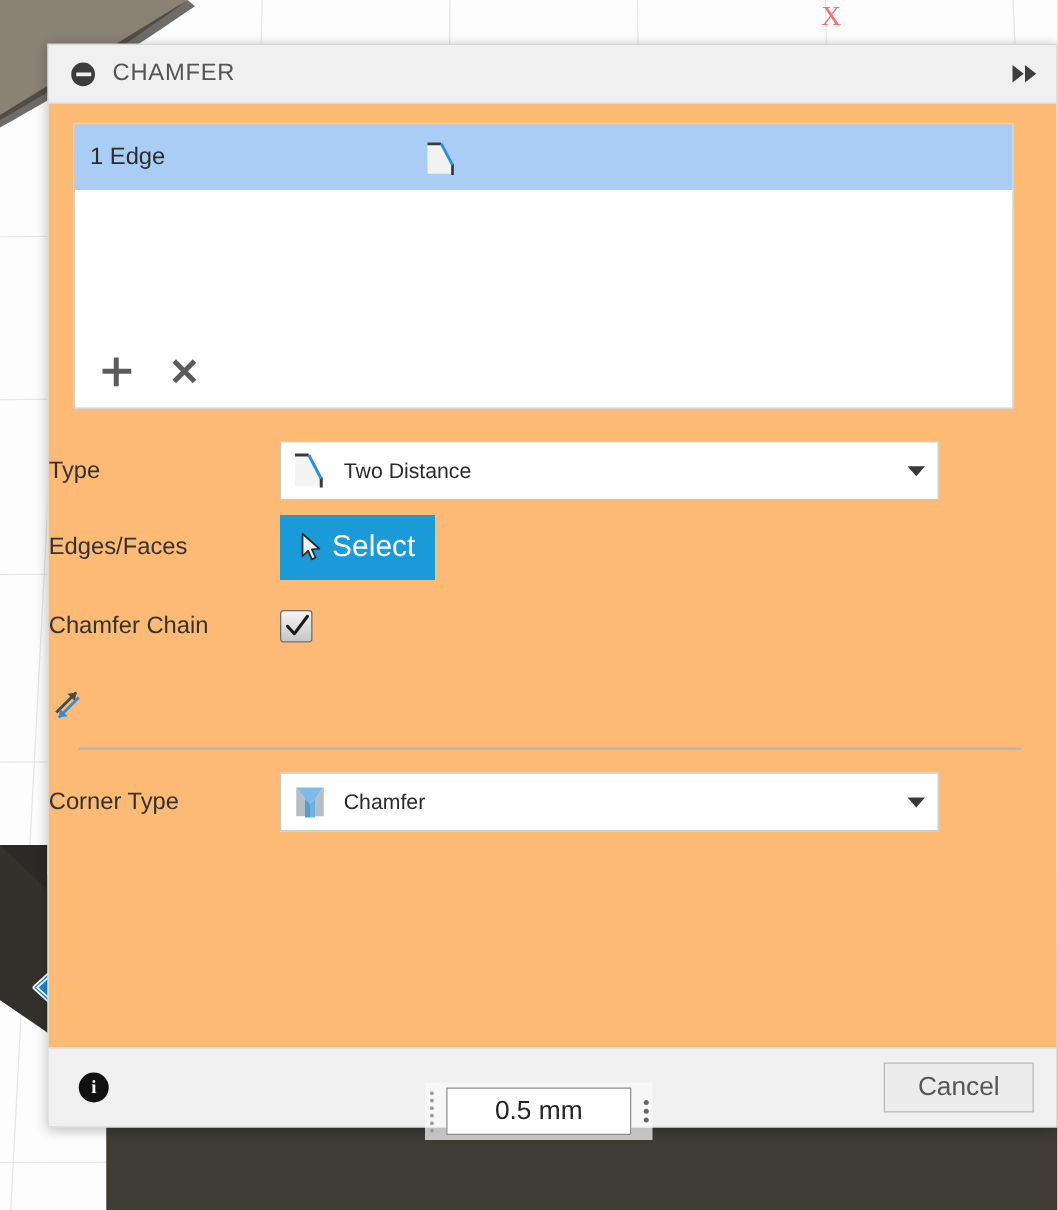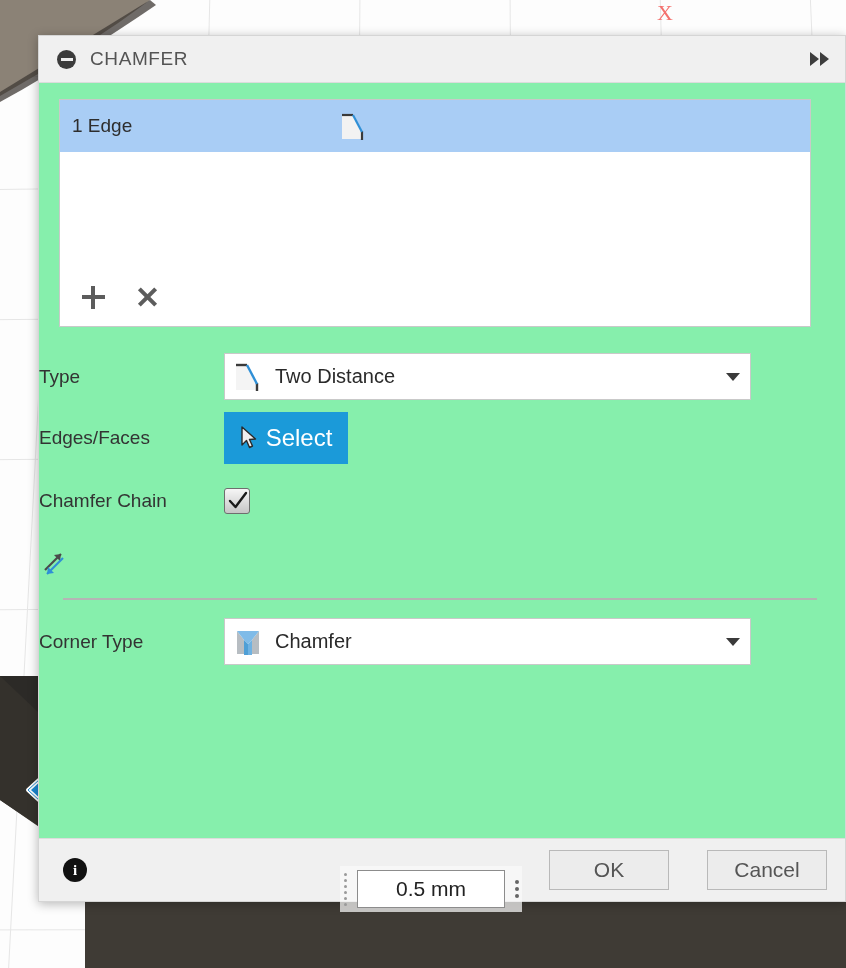--- a/index.html
+++ b/index.html
@@ -41,21 +41,21 @@
     margin-left:14px;font-size:19px;letter-spacing:.6px;color:#545454;
     font-family:"Liberation Sans",sans-serif;font-weight:400;
   }
   .title-spacer{flex:1;}
   .ff-icon{display:flex;gap:1px;cursor:pointer;}
   .ff-icon i{width:0;height:0;border-left:9px solid #3d3d3d;
     border-top:7px solid transparent;border-bottom:7px solid transparent;
     display:block;}
 
   
-  .dlg-body{flex:1;padding:0;display:flex;flex-direction:column;background:#86efac;}
+  .dlg-body{flex:1;padding:0;display:flex;flex-direction:column;background:#fdba74;}
 
   
   .edge-listbox{
     margin:16px 34px 0 20px;background:#ffffff;
     border:1px solid #c9c9c9;height:228px;position:relative;
     box-sizing:border-box;display:flex;flex-direction:column;
   }
   .edge-row{
     background:#a9cdf5;height:52px;display:flex;align-items:center;
     padding-left:12px;box-sizing:border-box;cursor:pointer;
@@ -85,21 +85,21 @@
 
   
   .prop-row{display:flex;align-items:center;min-height:46px;}
   .prop-label{font-size:19px;color:#333;width:185px;flex:0 0 auto;}
 
   .dropdown{
     width:527px;height:47px;box-sizing:border-box;background:#fff;
     border:1px solid #c9c9c9;display:flex;align-items:center;
     padding:0 10px 0 8px;cursor:pointer;position:relative;
   }
-  .dd-text{font-size:20px;color:#2a2a2a;margin-left:12px;}
+  .dd-text{font-size:17px;color:#2a2a2a;margin-left:12px;}
   .dd-caret{margin-left:auto;width:0;height:0;
     border-left:7px solid transparent;border-right:7px solid transparent;
     border-top:8px solid #3a3a3a;}
 
   .select-btn{
     background:#1b9ad9;border:none;height:52px;width:124px;
     display:flex;align-items:center;justify-content:center;gap:8px;
     cursor:pointer;padding:0;
   }
   .select-btn span{font-size:24px;color:#fff;font-family:Liberation Sans, sans-serif;}
@@ -325,21 +325,20 @@
         <span class="dd-text">Chamfer</span>
         <span class="dd-caret"></span>
       </div>
     </div>
 
   </div>
 
   <div class="dlg-footer">
     <div class="info-icon">i</div>
     <div class="footer-spacer"></div>
-    <button class="dlg-btn btn-ok">OK</button>
     <button class="dlg-btn btn-cancel">Cancel</button>
   </div>
 </div>
 
 <div id="dim-widget">
   <div class="grip">
     <i></i>
       <i></i>
       <i></i>
       <i></i>

